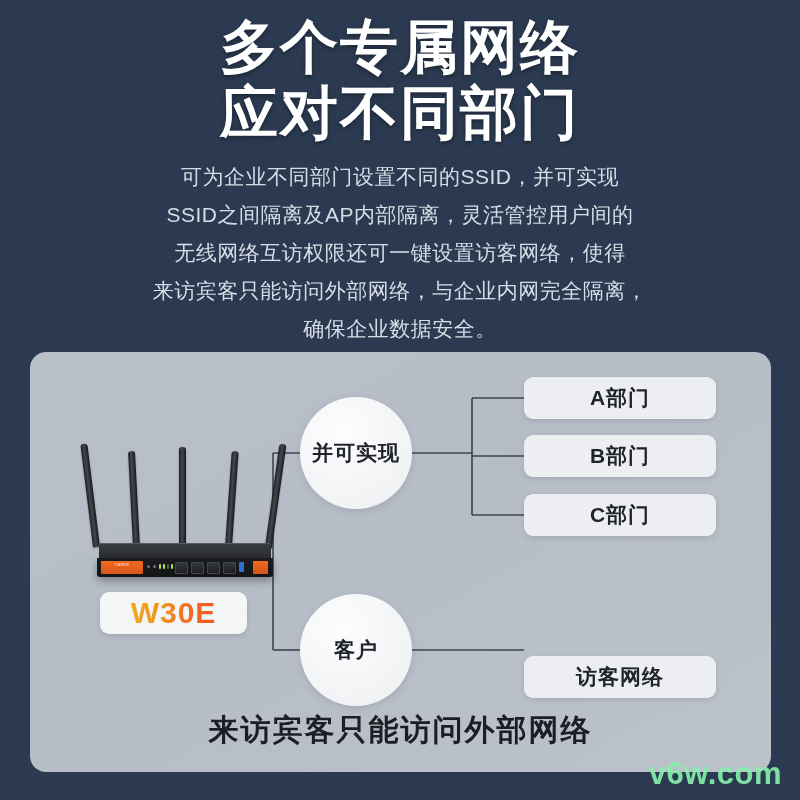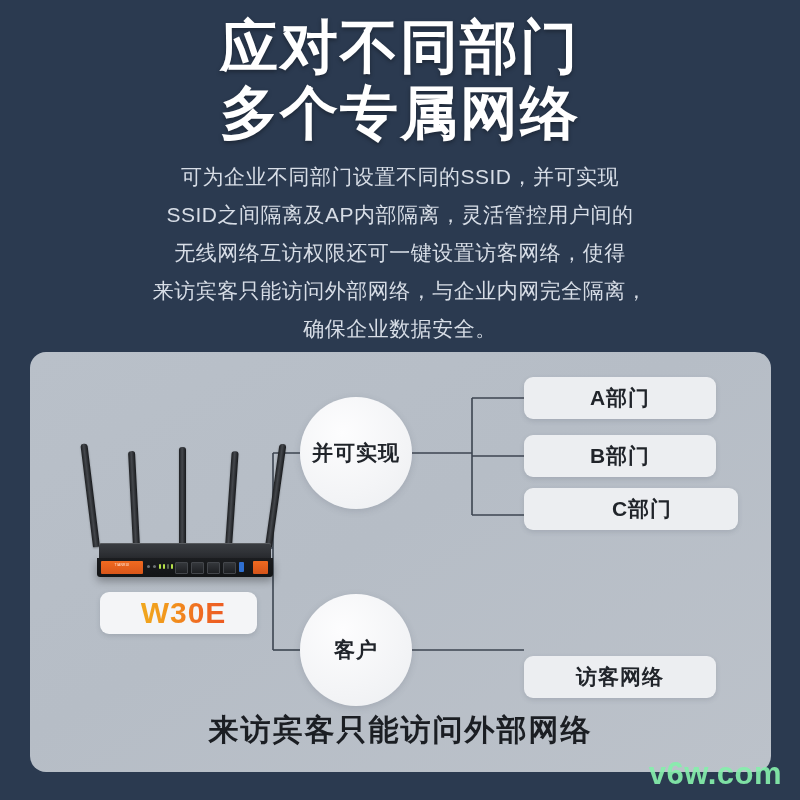--- a/index.html
+++ b/index.html
@@ -183,21 +183,20 @@
     left: 70px;
     top: 240px;
     width: 147px;
     height: 42px;
     background: #f4f5f7;
     border-radius: 9px;
     box-shadow: 0 2px 5px rgba(60,70,85,0.18);
     display: flex;
     align-items: center;
     justify-content: center;
-    padding-left: 10px;
   }
   .model-chip .model-text {
     font-size: 30px;
     font-weight: bold;
     letter-spacing: 1px;
     background: linear-gradient(95deg, #f0a81e 0%, #f2921c 38%, #ef6b23 68%, #ec5a22 100%);
     -webkit-background-clip: text;
     background-clip: text;
     color: transparent;
     -webkit-text-fill-color: transparent;
@@ -233,21 +232,21 @@
     display: flex;
     align-items: center;
     justify-content: center;
     color: #20242a;
     font-size: 21px;
     font-weight: bold;
     letter-spacing: 1px;
   }
   .dept-box.d1 { top: 25px; }
   .dept-box.d2 { top: 83px; }
-  .dept-box.d3 { top: 136px; padding-left: 22px; }
+  .dept-box.d3 { top: 142px; }
   .dept-box.guest { top: 276px; margin-top: 28px; }
 
   
   .wires {
     position: absolute;
     left: 0;
     top: 0;
     width: 741px;
     height: 420px;
     pointer-events: none;
@@ -277,22 +276,22 @@
     letter-spacing: 0.5px;
     opacity: 0.92;
   }
 </style>
 </head>
 <body>
 
 <div id="page">
 
   <div class="headline">
+    <span class="hl-line">多个专属网络</span>
     <span class="hl-line">应对不同部门</span>
-    <span class="hl-line">多个专属网络</span>
   </div>
 
   <div class="body-copy">
     <span class="bc-line">可为企业不同部门设置不同的SSID，并可实现</span>
     <span class="bc-line">SSID之间隔离及AP内部隔离，灵活管控用户间的</span>
     <span class="bc-line">无线网络互访权限还可一键设置访客网络，使得</span>
     <span class="bc-line">来访宾客只能访问外部网络，与企业内网完全隔离，</span>
     <span class="bc-line">确保企业数据安全。</span>
   </div>
 

